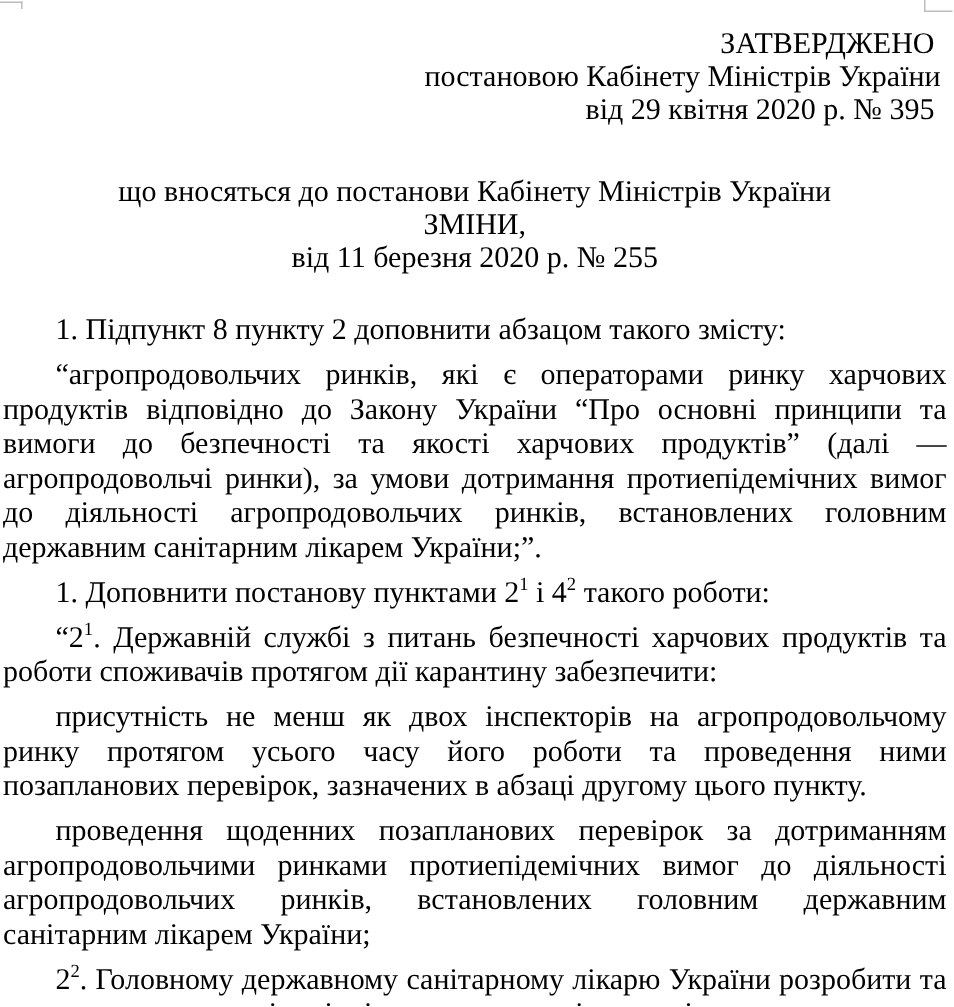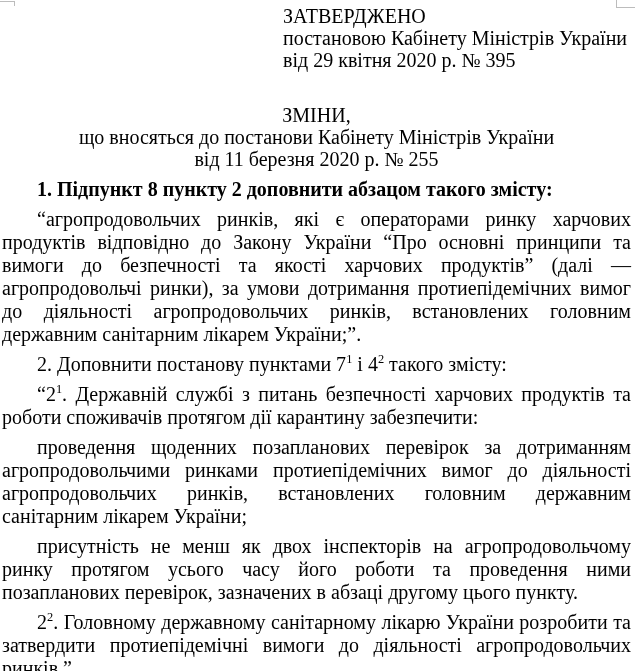--- a/index.html
+++ b/index.html
@@ -27,40 +27,39 @@
     border-top: 1px solid #bcbcbc;
     border-right: 1px solid #bcbcbc;
   }
   .corner-tr {
     top: 0; right: 1px;
     width: 18px; height: 7px;
     border-left: 1px solid #bcbcbc;
     border-bottom: 1px solid #bcbcbc;
   }
   .approval {
-    margin: 5px 8px 0 auto;
+    margin: 18px 8px 0 auto;
     width: 340px;
-    text-align: left;
+    text-align: right;
     line-height: 22px;
     white-space: nowrap;
   }
   .title {
     margin-top: 33px;
     text-align: center;
     line-height: 22px;
   }
   .body-text p {
     margin: 7px 0 0 0;
     text-align: justify;
     text-indent: 35px;
     line-height: 23px;
   }
   .body-text p:first-child {
-    margin-top: 8px;
-    font-weight: bold;
+    margin-top: 26px;
   }
   sup {
     font-size: 0.62em;
     line-height: 0;
     vertical-align: super;
   }
 </style>
 </head>
 <body>
 
@@ -69,28 +68,28 @@
   <div class="corner corner-tl"></div>
   <div class="corner corner-tr"></div>
 
   <div class="approval">
     <div>ЗАТВЕРДЖЕНО</div>
     <div>постановою Кабінету Міністрів України</div>
     <div>від 29 квітня 2020 р. № 395</div>
   </div>
 
   <div class="title">
+    <div>що вносяться до постанови Кабінету Міністрів України</div>
     <div>ЗМІНИ,</div>
-    <div>що вносяться до постанови Кабінету Міністрів України</div>
     <div>від 11 березня 2020 р. № 255</div>
   </div>
 
   <div class="body-text" id="body-paragraphs">
       <p><span>1. Підпункт 8 пункту 2 доповнити абзацом такого змісту:</span></p>
       <p><span>“агропродовольчих ринків, які є операторами ринку харчових продуктів відповідно до Закону України “Про основні принципи та вимоги до безпечності та якості харчових продуктів” (далі — агропродовольчі ринки), за умови дотримання протиепідемічних вимог до діяльності агропродовольчих ринків, встановлених головним державним санітарним лікарем України;”.</span></p>
-      <p><span>2. Доповнити постанову пунктами 7</span><sup>1</sup><span> і 4</span><sup>2</sup><span> такого змісту:</span></p>
+      <p><span>1. Доповнити постанову пунктами 2</span><sup>1</sup><span> і 4</span><sup>2</sup><span> такого роботи:</span></p>
       <p><span>“2</span><sup>1</sup><span>. Державній службі з питань безпечності харчових продуктів та роботи споживачів протягом дії карантину забезпечити:</span></p>
+      <p><span>присутність не менш як двох інспекторів на агропродовольчому ринку протягом усього часу його роботи та проведення ними позапланових перевірок, зазначених в абзаці другому цього пункту.</span></p>
       <p><span>проведення щоденних позапланових перевірок за дотриманням агропродовольчими ринками протиепідемічних вимог до діяльності агропродовольчих ринків, встановлених головним державним санітарним лікарем України;</span></p>
-      <p><span>присутність не менш як двох інспекторів на агропродовольчому ринку протягом усього часу його роботи та проведення ними позапланових перевірок, зазначених в абзаці другому цього пункту.</span></p>
       <p><span>2</span><sup>2</sup><span>. Головному державному санітарному лікарю України розробити та затвердити протиепідемічні вимоги до діяльності агропродовольчих ринків.”.</span></p>
     </div>
 
 </div>
 
 </body></html>

